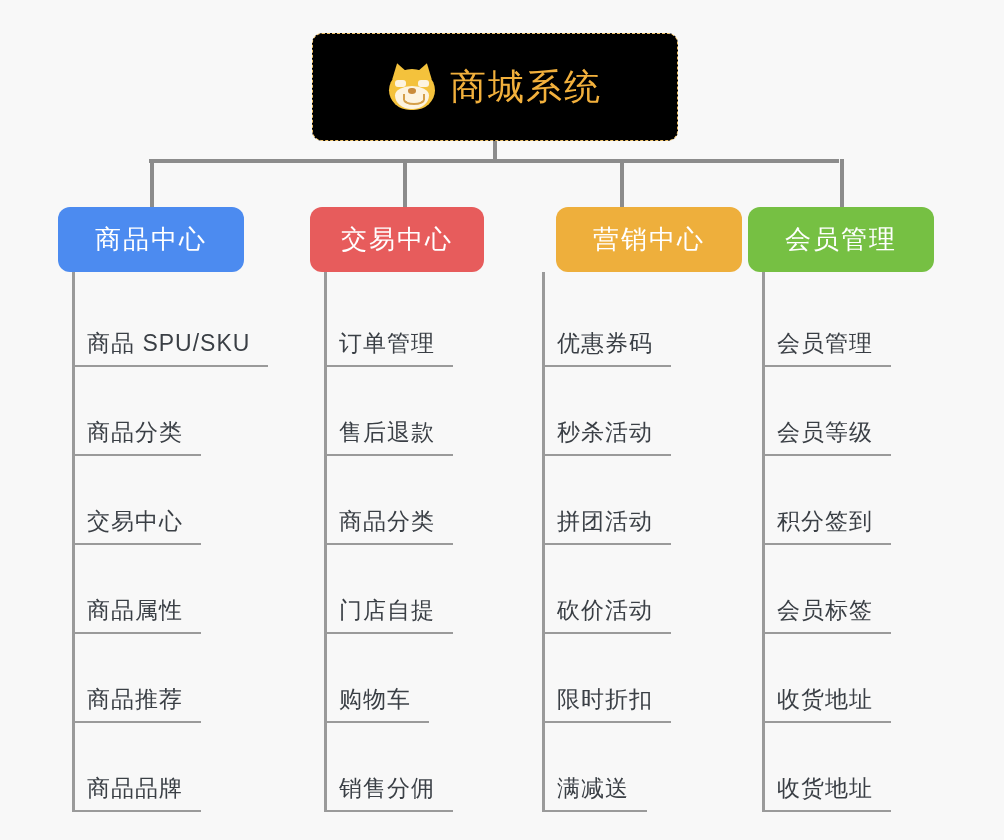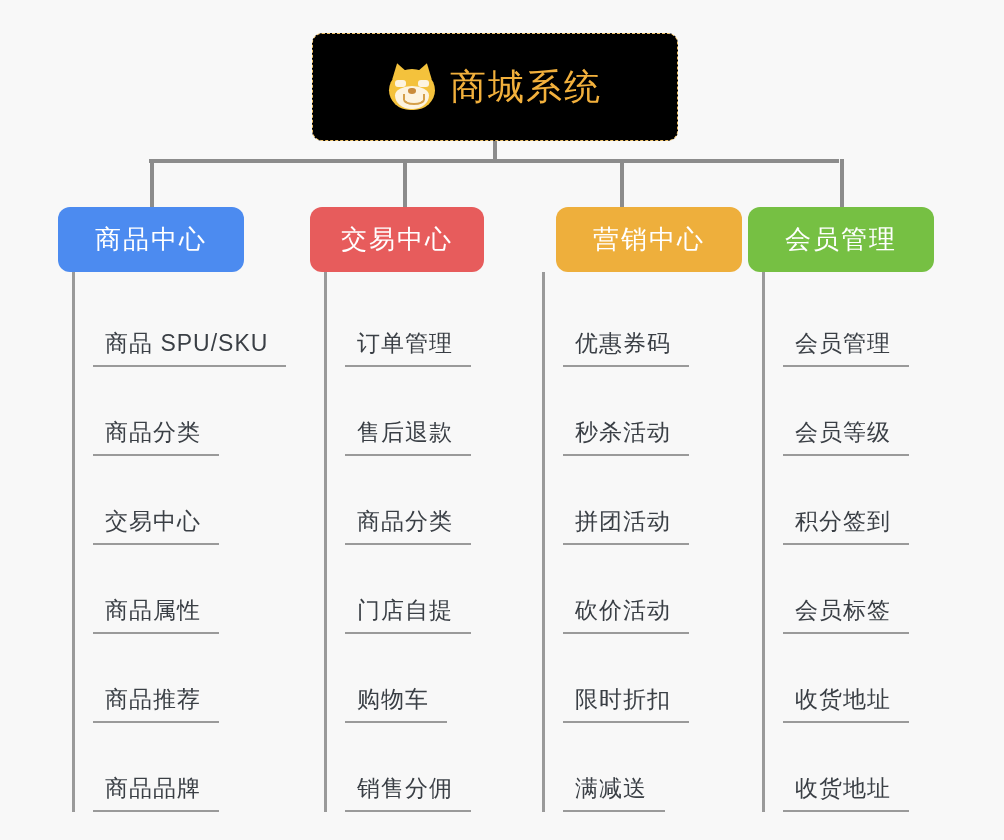--- a/index.html
+++ b/index.html
@@ -160,21 +160,21 @@
   }
   .col-1 .cat-header { width: 186px; background: #4c8bf0; }
   .col-2 .cat-header { width: 174px; background: #e75c5c; }
   .col-3 .cat-header { width: 186px; background: #eeaf3c; margin-left: 28px; }
   .col-4 .cat-header { width: 186px; background: #76c043; }
 
   
   .leaf-list {
     position: relative;
     margin-left: 14px;
-    padding-left: 48px;
+    padding-left: 30px;
     border-left: 3px solid #9a9a9a;
     padding-top: 6px;
   }
   .leaf-item {
     position: relative;
     height: 89px;
     box-sizing: border-box;
     display: flex;
     align-items: flex-end;
   }

